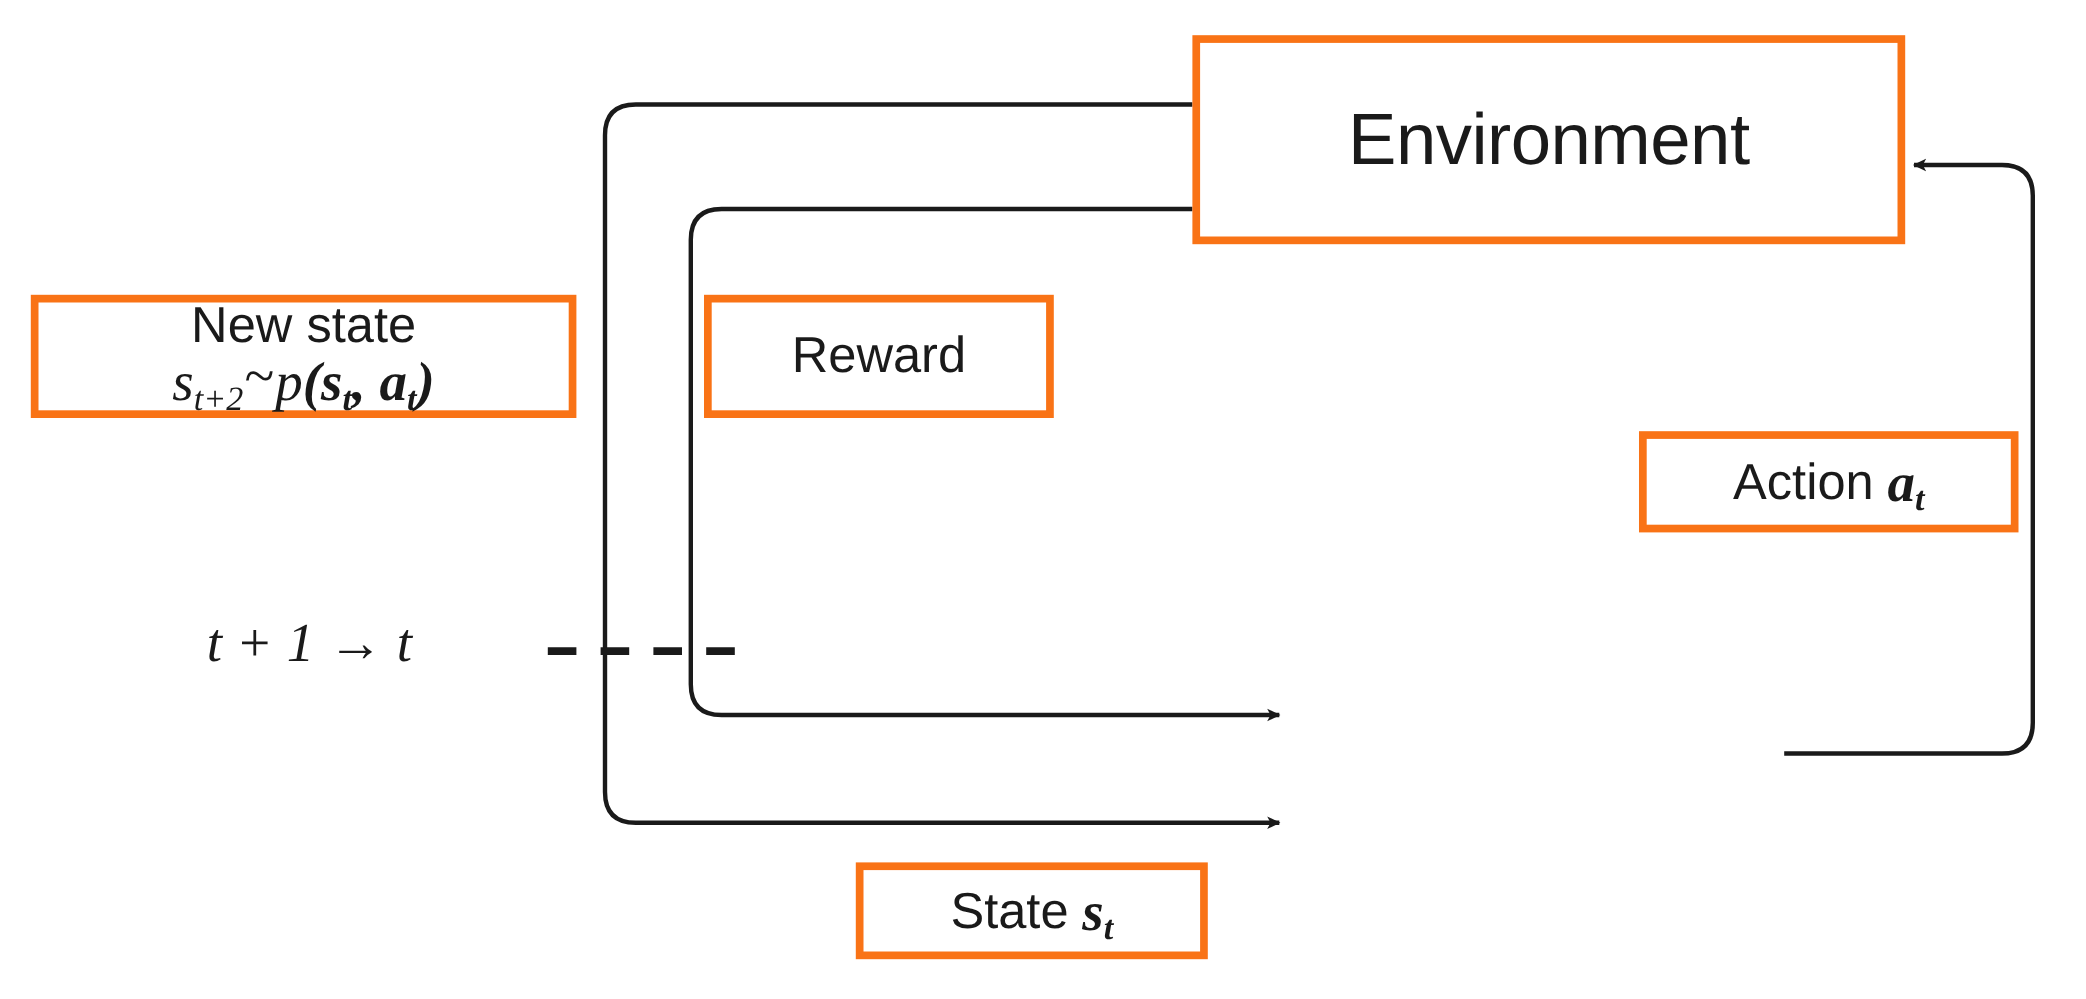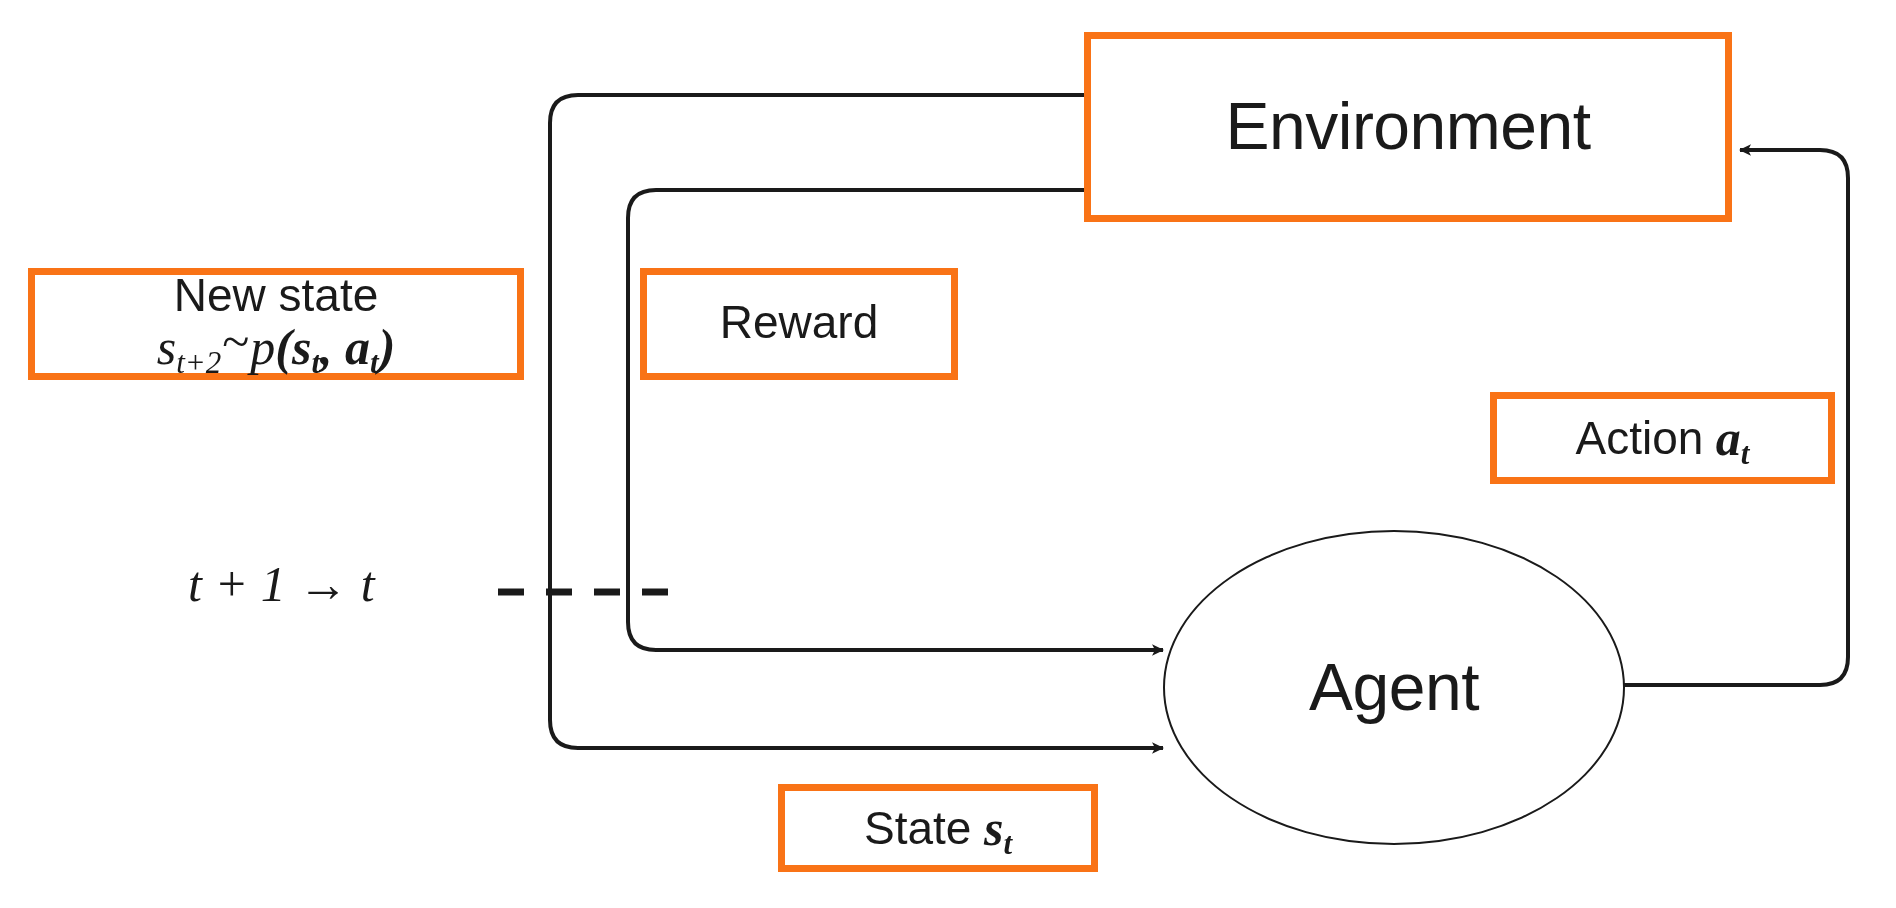--- a/index.html
+++ b/index.html
@@ -123,23 +123,20 @@
 
     <path d="M 1622,685 L 1820,685 Q 1848,685 1848,657 L 1848,178 Q 1848,150 1820,150 L 1740,150" fill="none" stroke="#1a1a1a" stroke-width="4" marker-end="url(#arrowLeftHead)"></path>
 
     <line x1="498" y1="592" x2="684" y2="592" stroke="#1a1a1a" stroke-width="7" stroke-dasharray="26 22"></line>
   </svg>
 
   <div class="node-box" style="left:1084px; top:32px; width:648px; height:190px;">
     <span class="title-text">Environment</span>
   </div>
 
-  <div class="node-ellipse" style="left:1163px; top:530px; width:462px; height:315px;">
-    <span class="title-text">Agent</span>
-  </div>
 
   <div class="node-box" style="left:28px; top:268px; width:496px; height:112px; padding-bottom:4px;">
     <span class="caption-text">New state</span>
     <span class="math"><span class="up" style="font-style:italic;">s</span><sub>t+2</sub><span class="sim">~</span><span>p</span><span class="bf">(</span><span class="bf">s</span><sub class="bf">t</sub><span class="bf">,</span>&nbsp;<span class="bf">a</span><sub class="bf">t</sub><span class="bf">)</span></span>
   </div>
 
   <div class="node-box" style="left:640px; top:268px; width:318px; height:112px; padding-bottom:4px;align-items:center;">
     <span class="caption-text">Reward</span>
   </div>
 

